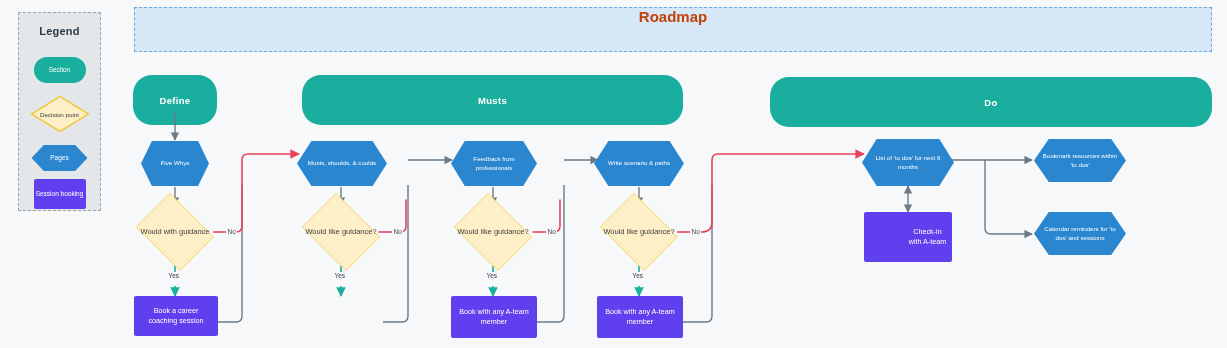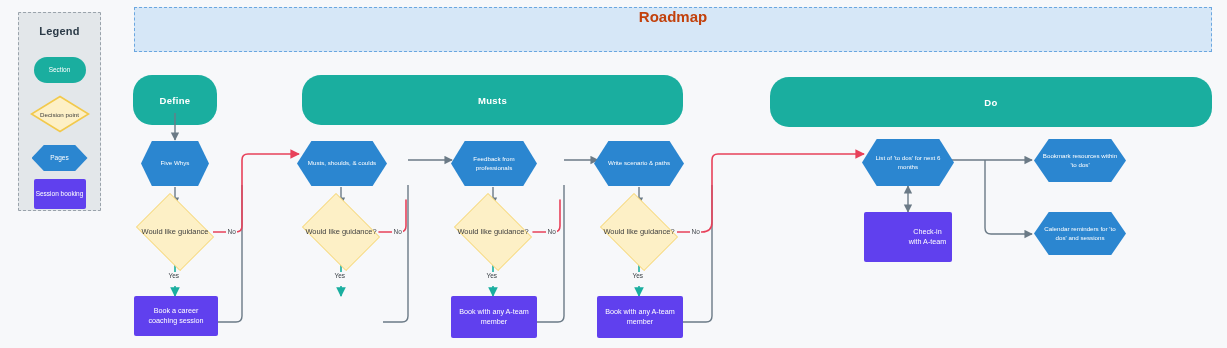--- a/index.html
+++ b/index.html
@@ -190,21 +190,21 @@
   <div class="edge-label yes" style="left:167px;top:272px;">Yes</div>
   <div class="edge-label yes" style="left:333px;top:272px;">Yes</div>
   <div class="edge-label yes" style="left:485px;top:272px;">Yes</div>
   <div class="edge-label yes" style="left:631px;top:272px;">Yes</div>
 
   <div class="node hex" style="left:141px;top:141px;width:68px;height:45px;">
     <span>Five Whys</span>
   </div>
   <div class="node diamond" style="left:131px;top:198px;width:88px;height:68px;">
     <div class="dshape"></div>
-    <span class="dtext">Would like guidance</span>
+    <span class="dtext">Would with guidance</span>
   </div>
   <div class="node booking" style="left:134px;top:296px;width:84px;height:40px;">
     <span>Book a career coaching session</span>
   </div>
 
   <div class="node hex" style="left:297px;top:141px;width:90px;height:45px;">
     <span>Musts, shoulds, &amp; coulds</span>
   </div>
   <div class="node diamond" style="left:297px;top:198px;width:88px;height:68px;">
     <div class="dshape"></div>

